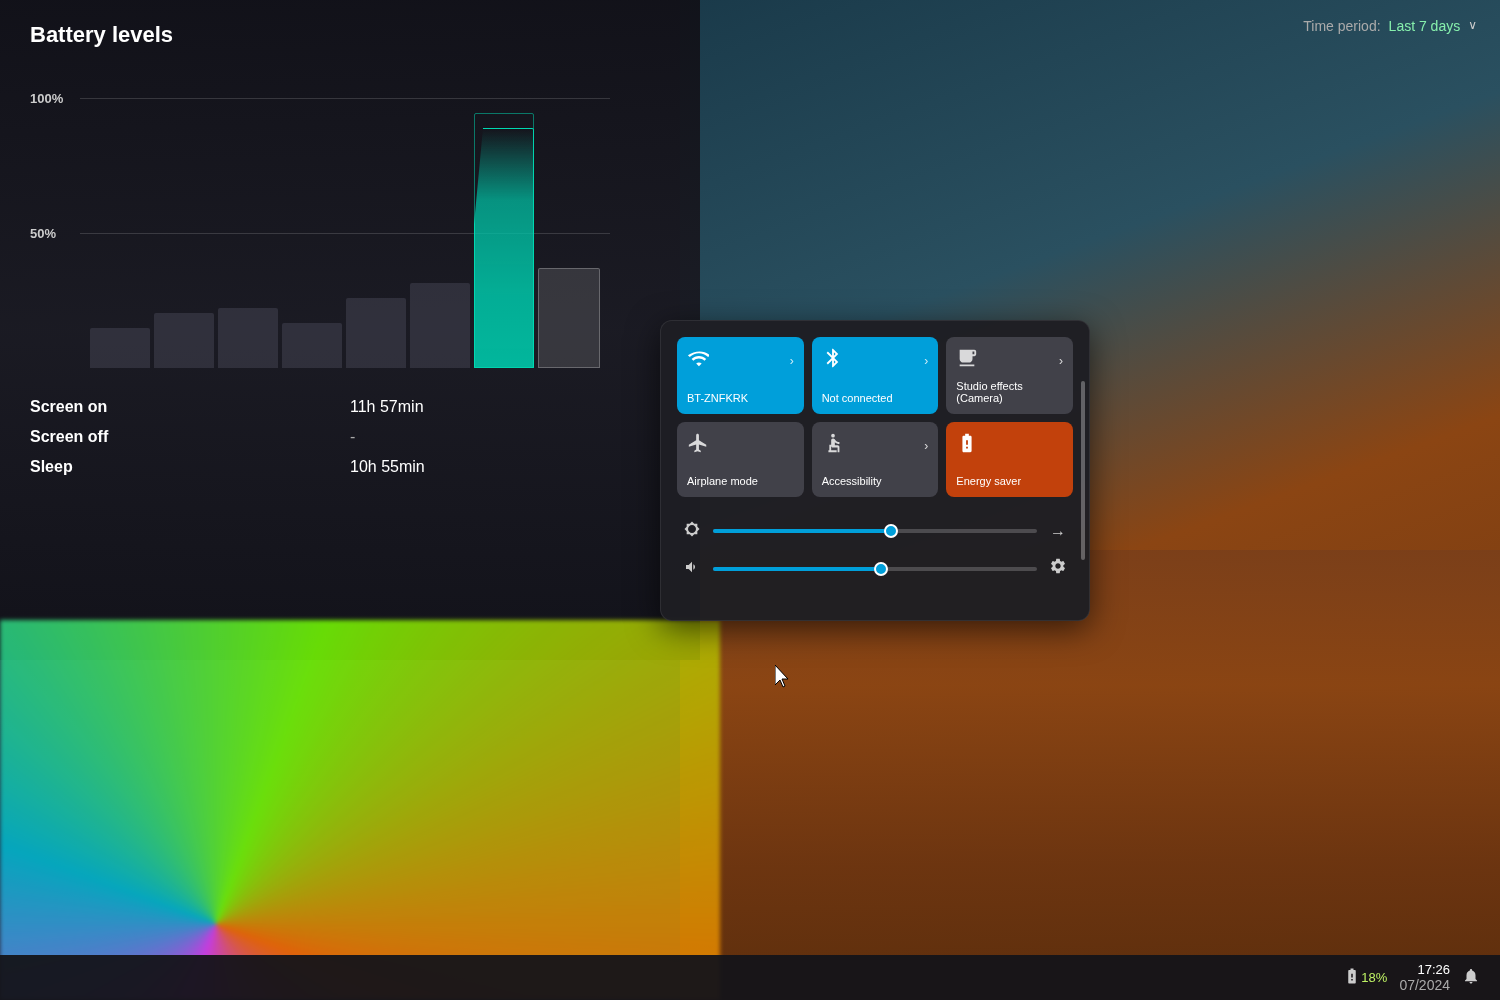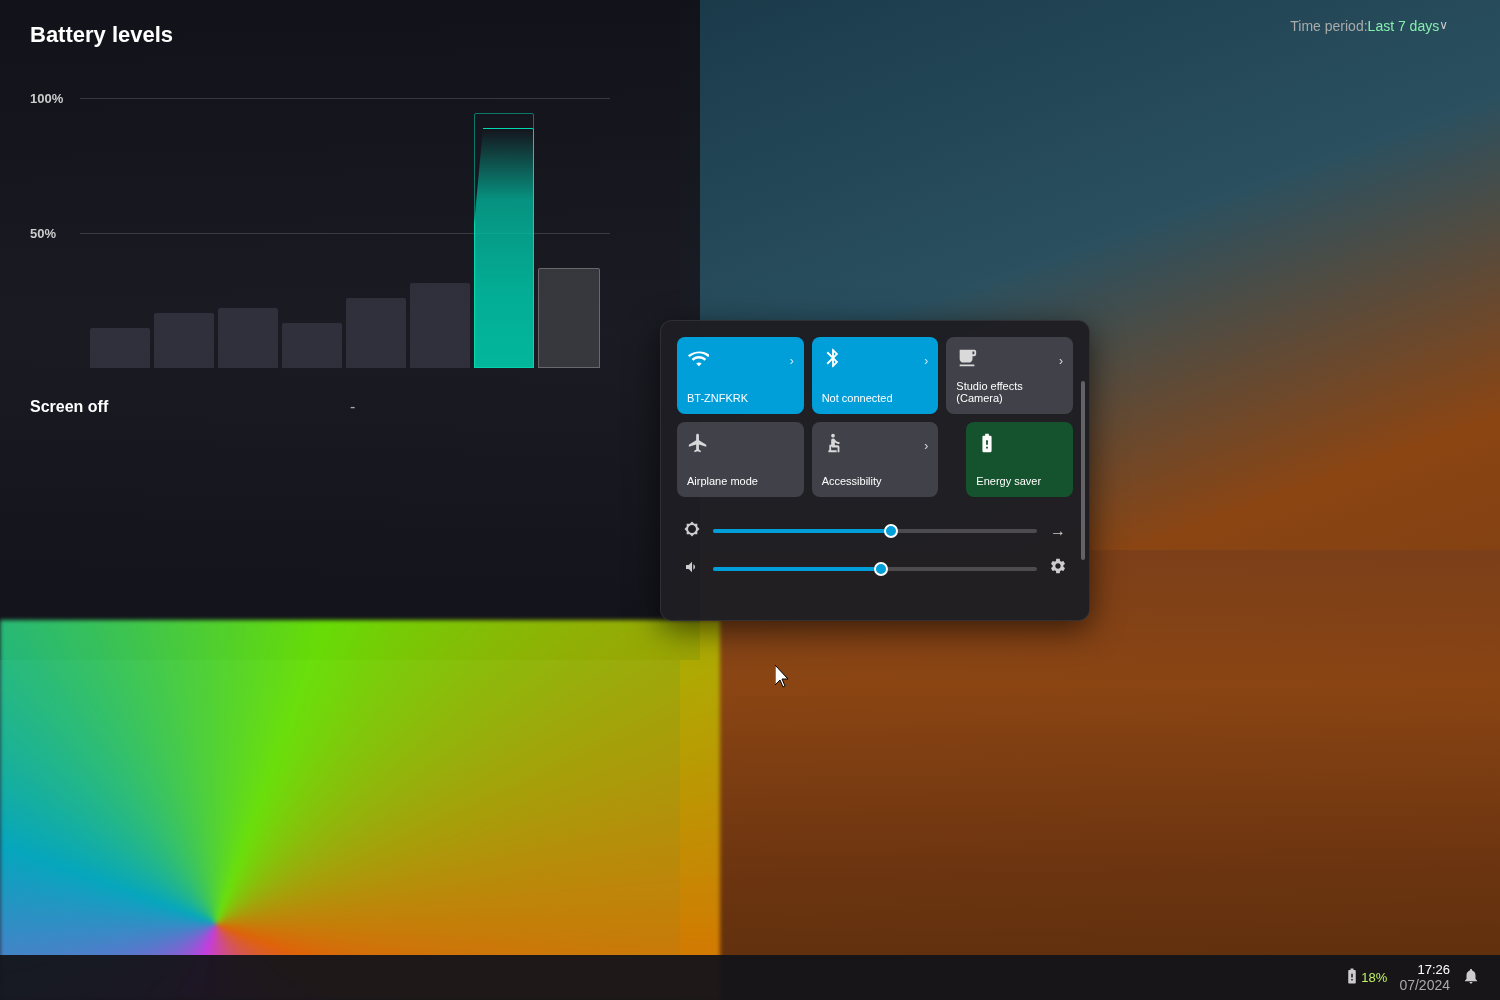--- a/index.html
+++ b/index.html
@@ -69,22 +69,23 @@
       color: #ffffff;
       font-size: 22px;
       font-weight: 600;
       margin-bottom: 10px;
       margin-top: 10px;
     }
 
     .time-period-container {
       position: absolute;
       top: 18px;
-      right: 52px;
-      display: flex;
+      right: 23px;
+      display: flex;
+      gap: 8px;
       color: #cccccc;
       font-size: 14px;
     }
 
     .time-period-label {
       color: #aaaaaa;
     }
 
     .time-period-value {
       color: #86efac;
@@ -211,22 +212,21 @@
 
     .toggle-btn-active {
       background: #009fda;
     }
 
     .toggle-btn-inactive {
       background: rgba(80,80,90,0.7);
     }
 
     .toggle-btn-orange {
-      background: #14532d;
-      margin-left: 20px;
+      background: #c2410c;
     }
 
     .toggle-btn-top {
       display: flex;
       width: 100%;
       justify-content: space-between;
       align-items: center;
     }
 
     .toggle-icon {
@@ -401,22 +401,30 @@
           background: transparent;
         "></div>
       </div>
 
       <div class="chart-bar-white" style="height:100px;"></div>
     </div>
   </div>
 
   <div class="screen-stats">
     <div class="stat-row">
+      <span class="stat-label">Screen on</span>
+      <span class="stat-value">11h 57min</span>
+    </div>
+    <div class="stat-row">
       <span class="stat-label">Screen off</span>
       <span class="stat-dash">-</span>
+    </div>
+    <div class="stat-row">
+      <span class="stat-label">Sleep</span>
+      <span class="stat-value">10h 55min</span>
     </div>
   </div>
 </div>
 
 <div class="quick-settings-panel">
 
   <div class="panel-scrollbar"></div>
 
   <div class="toggle-grid">
 

